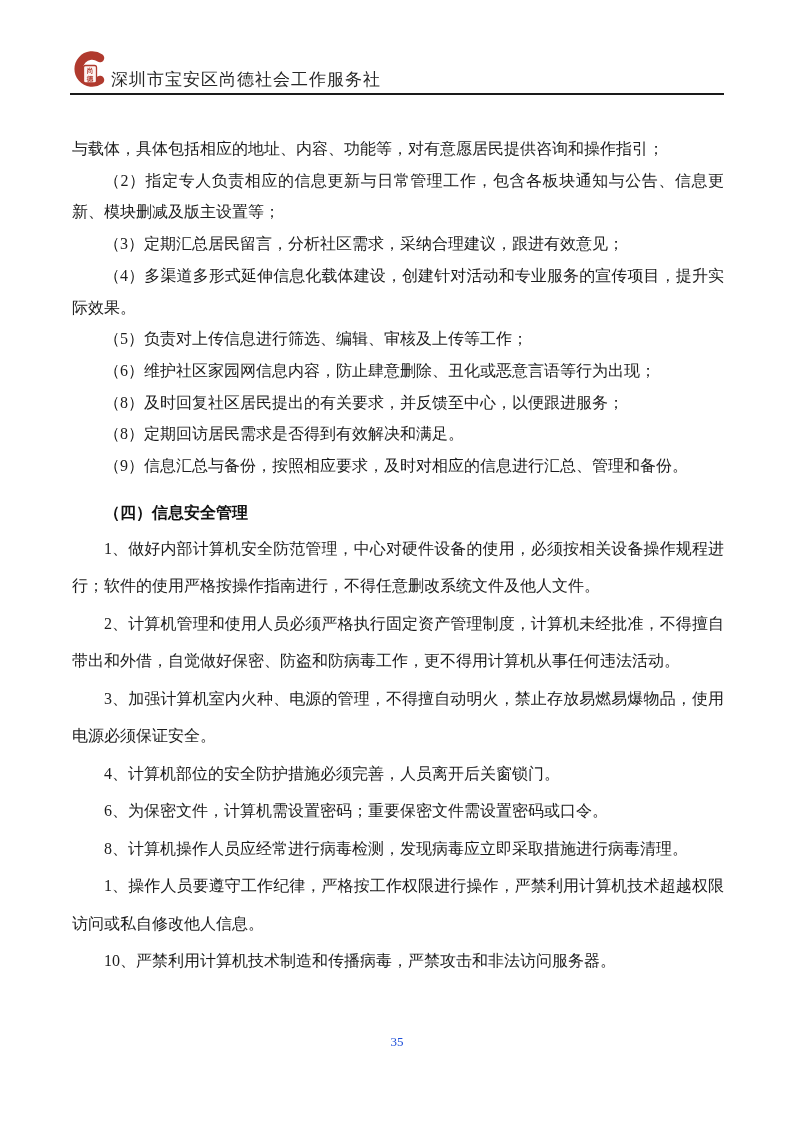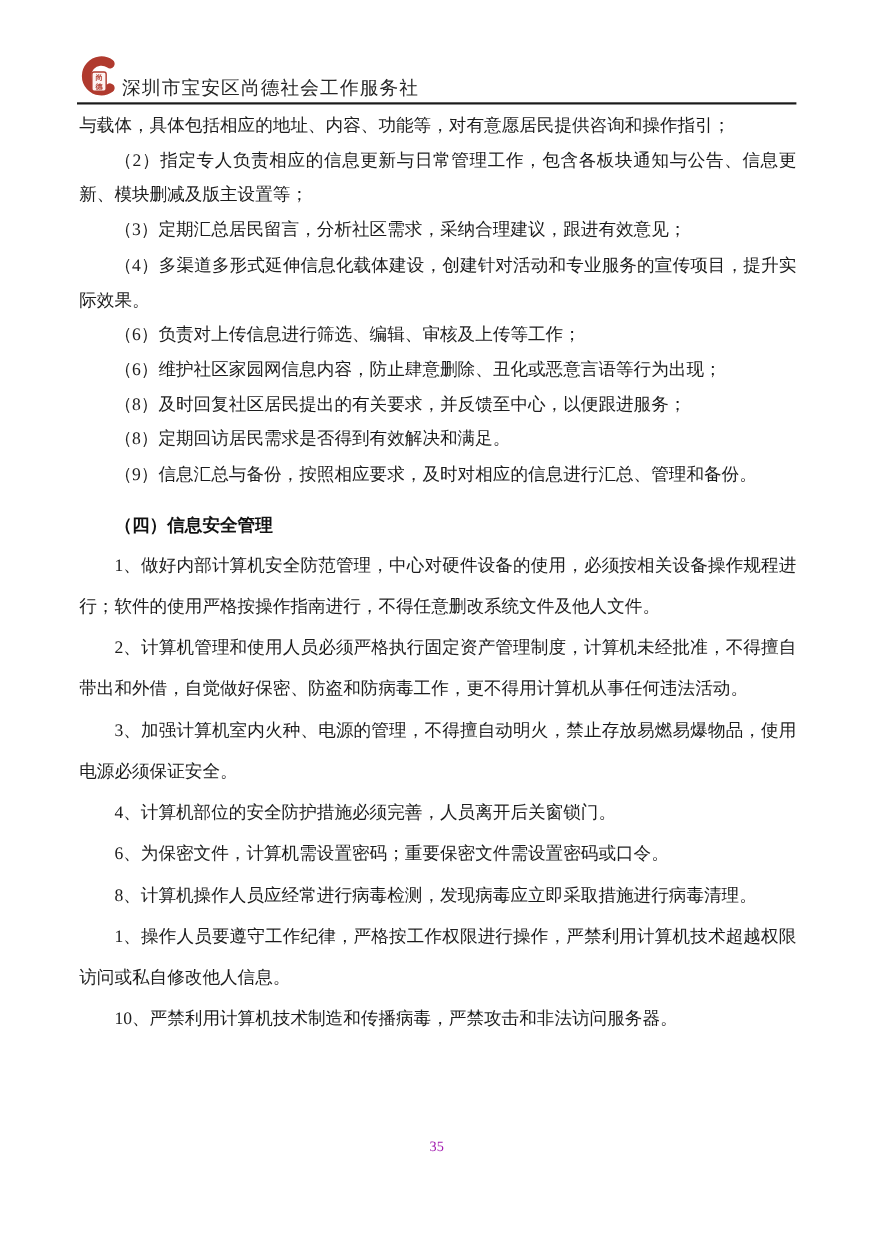--- a/index.html
+++ b/index.html
@@ -33,37 +33,37 @@
     position:absolute;left:68px;right:66px;top:99px;
   }
   .doc-main p{
     margin:0;
     font-size:16px;
     text-align:justify;
     text-justify:inter-character;
     word-break:break-all;
   }
   .s1{line-height:31.7px;text-indent:2em;}
-  .s1.noindent{text-indent:0;}
+  .s1.noindent{text-indent:0;margin-top:34px;}
   .sec-heading{
     font-family:Liberation Sans, sans-serif;
     font-weight:bold;
     font-size:16px;
     color:#111111;
     line-height:34px;
     margin:14px 0 0 0;
     text-indent:2em;
   }
   .s2{line-height:37.5px;text-indent:2em;}
   
   .page-footer{
     position:absolute;left:0;right:0;top:1034px;
     text-align:center;
     font-size:13px;
-    color:#a21caf;
+    color:#1d4ed8;
   }
 </style>
 </head>
 <body>
 
 <div class="page">
 
   <header class="doc-header">
     <div class="logo-wrap">
       <svg viewBox="0 0 40 52" width="40" height="52" aria-hidden="true">
@@ -78,21 +78,21 @@
       </svg>
     </div>
     <div class="org-name">深圳市宝安区尚德社会工作服务社</div>
   </header>
 
   <main class="doc-main">
     <p class="s1 noindent">与载体，具体包括相应的地址、内容、功能等，对有意愿居民提供咨询和操作指引；</p>
     <p class="s1">（2）指定专人负责相应的信息更新与日常管理工作，包含各板块通知与公告、信息更新、模块删减及版主设置等；</p>
     <p class="s1">（3）定期汇总居民留言，分析社区需求，采纳合理建议，跟进有效意见；</p>
     <p class="s1">（4）多渠道多形式延伸信息化载体建设，创建针对活动和专业服务的宣传项目，提升实际效果。</p>
-    <p class="s1">（6）负责对上传信息进行筛选、编辑、审核及上传等工作；</p>
+    <p class="s1">（5）负责对上传信息进行筛选、编辑、审核及上传等工作；</p>
     <p class="s1">（6）维护社区家园网信息内容，防止肆意删除、丑化或恶意言语等行为出现；</p>
     <p class="s1">（8）及时回复社区居民提出的有关要求，并反馈至中心，以便跟进服务；</p>
     <p class="s1">（8）定期回访居民需求是否得到有效解决和满足。</p>
     <p class="s1">（9）信息汇总与备份，按照相应要求，及时对相应的信息进行汇总、管理和备份。</p>
 
     <h3 class="sec-heading">（四）信息安全管理</h3>
 
     <p class="s2">1、做好内部计算机安全防范管理，中心对硬件设备的使用，必须按相关设备操作规程进行；软件的使用严格按操作指南进行，不得任意删改系统文件及他人文件。</p>
     <p class="s2">2、计算机管理和使用人员必须严格执行固定资产管理制度，计算机未经批准，不得擅自带出和外借，自觉做好保密、防盗和防病毒工作，更不得用计算机从事任何违法活动。</p>
     <p class="s2">3、加强计算机室内火种、电源的管理，不得擅自动明火，禁止存放易燃易爆物品，使用电源必须保证安全。</p>

